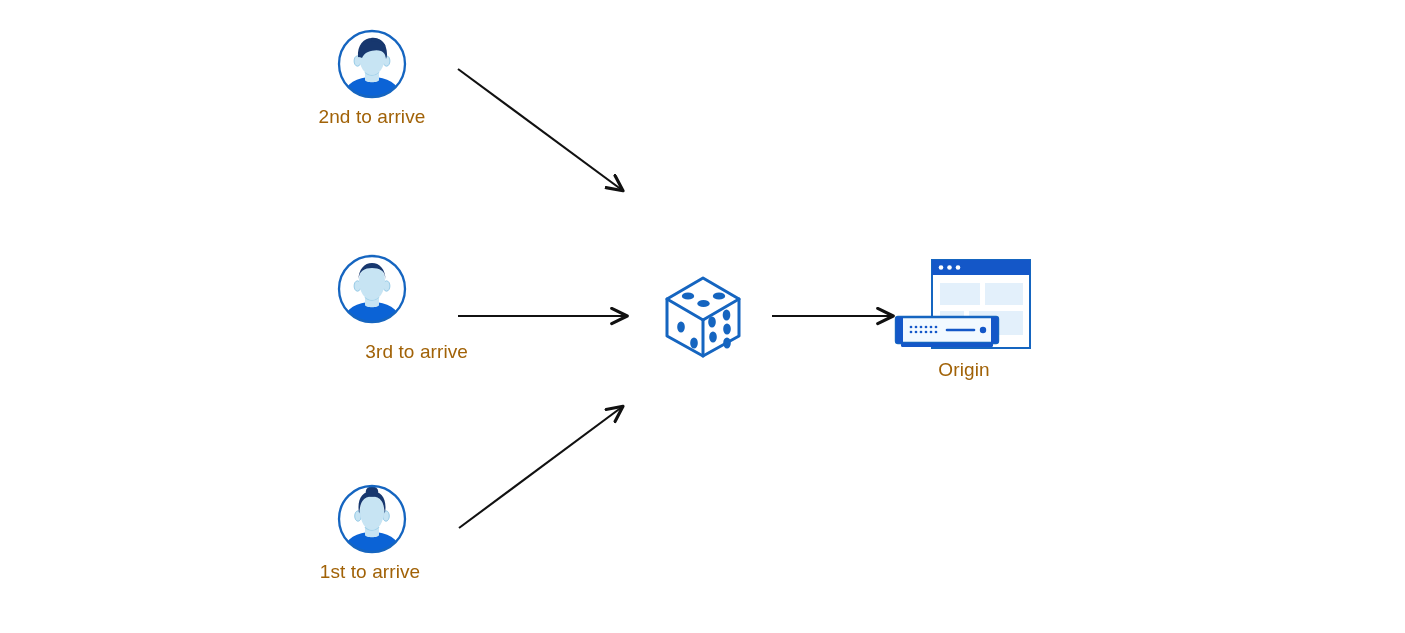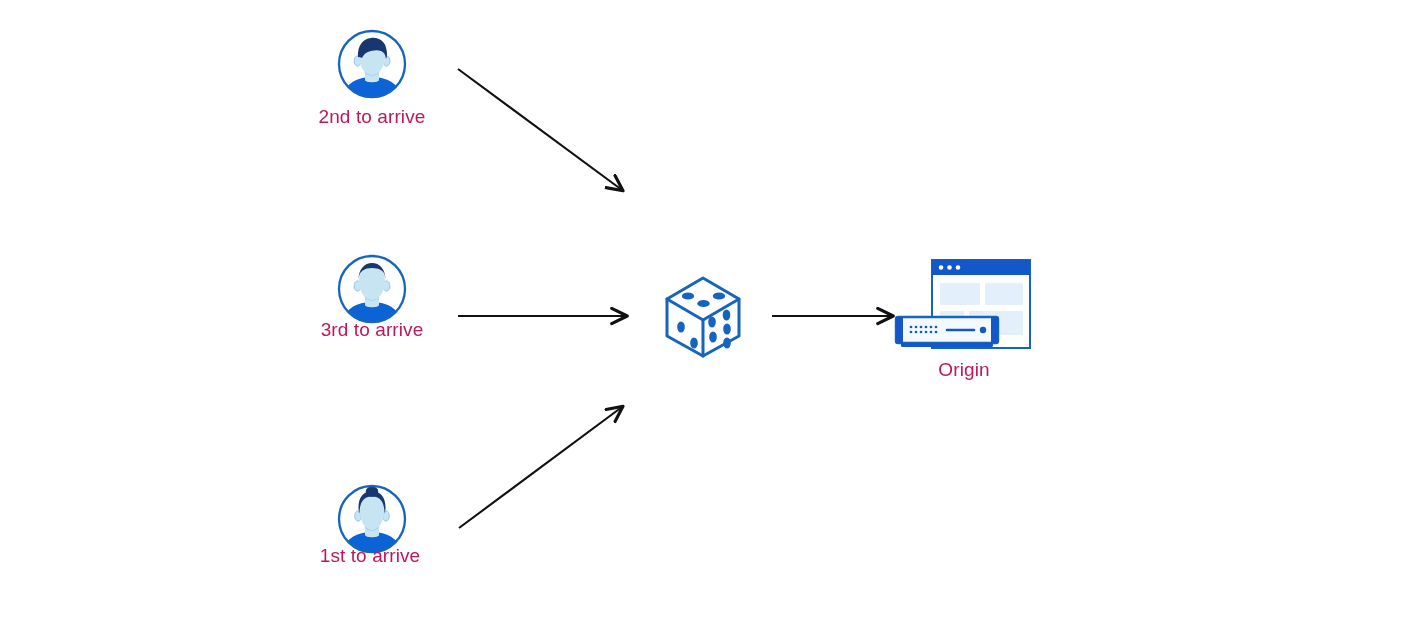--- a/index.html
+++ b/index.html
@@ -19,21 +19,21 @@
     background: #ffffff;
     overflow: hidden;
   }
   .node {
     position: absolute;
   }
   .node-label {
     position: absolute;
     text-align: center;
     font-size: 19px;
-    color: #be185d;
+    color: #a16207;
     font-family: "Liberation Sans", sans-serif;
     white-space: nowrap;
     letter-spacing: 0.1px;
   }
   .avatar-wrap {
     position: absolute;
     width: 72px;
     height: 72px;
   }
   .icon-svg {
@@ -129,21 +129,21 @@
           <ellipse cx="50.5" cy="33" rx="3.4" ry="5.2" fill="#c7e4f3" stroke="#8fc6e4" stroke-width="0.9"></ellipse>
           <path d="M23 28 c0 -10 6 -16 13 -16 c7 0 13 6 13 16 c0 11 -6 19 -13 19 c-7 0 -13 -8 -13 -19 Z" fill="#c7e4f3"></path>
 
           <path d="M22.5 27 c0 -11 6 -17 13.5 -17 c7.5 0 13.5 6 13.5 17
                    c-0.5 -6 -2 -8 -4 -9.5 c-2.6 -2 -6 -2.6 -9.5 -2.6
                    c-3.5 0 -7 0.7 -9.6 2.8 c-2 1.6 -3.4 4 -3.9 9.3 Z" fill="#17376e"></path>
         </g>
         <circle cx="36" cy="36" r="33" fill="none" stroke="#1565c0" stroke-width="2.3"></circle>
       </svg>
     </div>
-    <div class="node-label" style="left:-60px; top:66px; width:192px;">3rd to arrive</div>
+    <div class="node-label" style="left:-60px; top:88px; width:192px;text-align:right;">3rd to arrive</div>
   </div>
 
   <div class="node" style="left:336px; top:483px;">
     <div class="avatar-wrap" style="left:0; top:0;">
       <svg class="icon-svg" width="72" height="72" viewBox="0 0 72 72">
         <defs>
           <clipPath id="clipBot">
               <circle cx="36" cy="36" r="33"></circle>
             </clipPath>
         </defs>
@@ -158,21 +158,21 @@
 
           <path d="M36 8 c-8 0 -13.5 6 -13.5 16 c0 2.5 0.3 5 0.8 6.6
                    c0.4 -5.4 1.2 -9.6 3 -12.4 c2.2 -3.4 5.6 -4.6 9.7 -4.6
                    c4.1 0 7.5 1.2 9.7 4.6 c1.8 2.8 2.6 7 3 12.4
                    c0.5 -1.6 0.8 -4.1 0.8 -6.6 c0 -10 -5.5 -16 -13.5 -16 Z" fill="#17376e"></path>
           <ellipse cx="36" cy="8.5" rx="6.2" ry="5.2" fill="#17376e"></ellipse>
         </g>
         <circle cx="36" cy="36" r="33" fill="none" stroke="#1565c0" stroke-width="2.3"></circle>
       </svg>
     </div>
-    <div class="node-label" style="left:-62px; top:62px; width:192px;">1st to arrive</div>
+    <div class="node-label" style="left:-62px; top:78px; width:192px;">1st to arrive</div>
   </div>
 
   <div class="node" style="left:657px; top:270px;">
     <div class="dice-wrap">
       <svg class="icon-svg" width="92" height="92" viewBox="0 0 92 92">
         <g fill="none" stroke="#1565c0" stroke-width="3" stroke-linejoin="round" stroke-linecap="round">
 
           <path d="M46 8 L82 29 L82 66 L46 86 L10 66 L10 29 Z"></path>
           <path d="M10 29 L46 50 L82 29"></path>
           <path d="M46 50 L46 86"></path>

